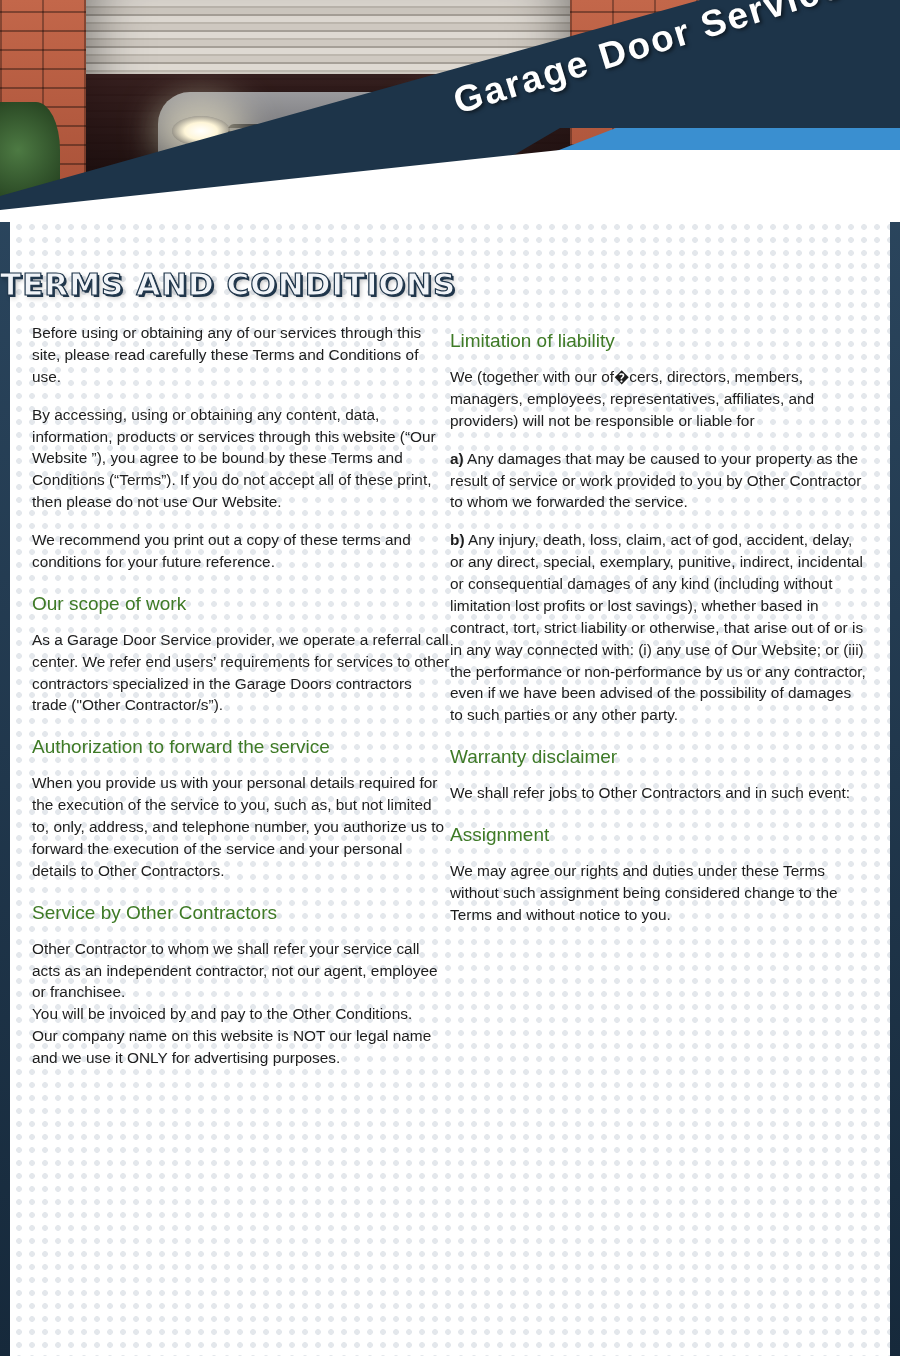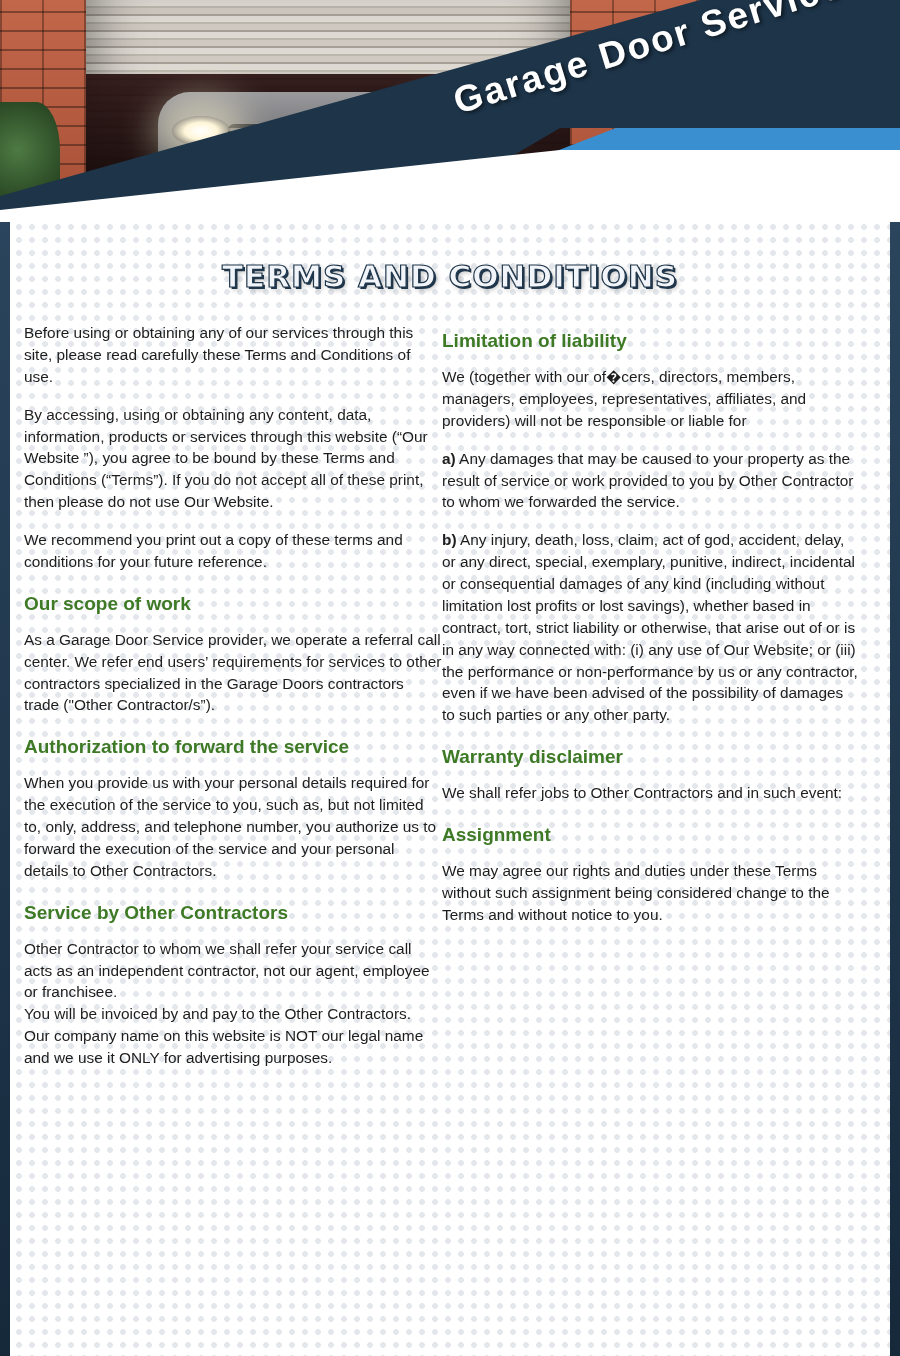--- a/index.html
+++ b/index.html
@@ -160,60 +160,59 @@
     justify-content: center;
     padding-top: 16px;
     box-sizing: border-box;
     white-space: nowrap;
   }
 
   
   .doc-title {
     position: absolute;
     left: 0;
-    top: 258px;
-    width: 900px;
-    text-align: center;
+    top: 266px;
+    width: 900px;
     font-size: 31px;
     font-weight: bold;
     letter-spacing: 1px;
     color: #f1f4f8;
     -webkit-text-stroke: 1.2px #20364b;
     text-shadow: 2px 2px 0 #20364b, 3px 3px 5px rgba(0,0,0,0.25);
     font-family: "DejaVu Sans", sans-serif;
   }
 
   
   .columns {
     position: absolute;
     top: 322px;
     left: 0;
     width: 900px;
     height: 1010px;
     display: flex;
-    padding: 0 24px;
+    padding: 0 32px;
     box-sizing: border-box;
   }
   .col {
     width: 418px;
   }
   .col p {
     margin: 0 0 16px 0;
     font-size: 15.4px;
     line-height: 1.42;
     color: #1d1d1d;
     font-family: "Liberation Sans", sans-serif;
   }
   .col p.tight {
     margin-bottom: 0;
   }
   h2.sec {
     margin: 20px 0 14px 0;
     font-size: 19px;
-    font-weight: bold;
+    font-weight: normal;
     color: #3e7a26;
     font-family: "Liberation Sans", sans-serif;
   }
   h2.sec.first {
     margin-top: 8px;
   }
   .lbl { font-weight: bold; }
 </style>
 </head>
 <body>
@@ -260,21 +259,21 @@
       <p>We recommend you print out a copy of these terms and conditions for your future reference.</p>
 
       <h2 class="sec">Our scope of work</h2>
       <p>As a Garage Door Service provider, we operate a referral call center. We refer end users’ requirements for services to other contractors specialized in the Garage Doors contractors trade ("Other Contractor/s”).</p>
 
       <h2 class="sec">Authorization to forward the service</h2>
       <p>When you provide us with your personal details required for the execution of the service to you, such as, but not limited to, only, address, and telephone number, you authorize us to forward the execution of the service and your personal details to Other Contractors.</p>
 
       <h2 class="sec">Service by Other Contractors</h2>
       <p class="tight">Other Contractor to whom we shall refer your service call acts as an independent contractor, not our agent, employee or franchisee.</p>
-      <p class="tight">You will be invoiced by and pay to the Other Contractors.</p>
+      <p class="tight">You will be invoiced by and pay to the Other Conditions.</p>
       <p>Our company name on this website is NOT our legal name and we use it ONLY for advertising purposes.</p>
     </div>
 
     <div class="col">
       <h2 class="sec first">Limitation of liability</h2>
       <p>We (together with our of�cers, directors, members, managers, employees, representatives, affiliates, and providers) will not be responsible or liable for</p>
       <p><span class="lbl">a)</span><span> Any damages that may be caused to your property as the result of service or work provided to you by Other Contractor to whom we forwarded the service.</span></p>
       <p><span class="lbl">b)</span><span> Any injury, death, loss, claim, act of god, accident, delay, or any direct, special, exemplary, punitive, indirect, incidental or consequential damages of any kind (including without limitation lost profits or lost savings), whether based in contract, tort, strict liability or otherwise, that arise out of or is in any way connected with: (i) any use of Our Website; or (iii) the performance or non-performance by us or any contractor, even if we have been advised of the possibility of damages to such parties or any other party.</span></p>
 
       <h2 class="sec">Warranty disclaimer</h2>

